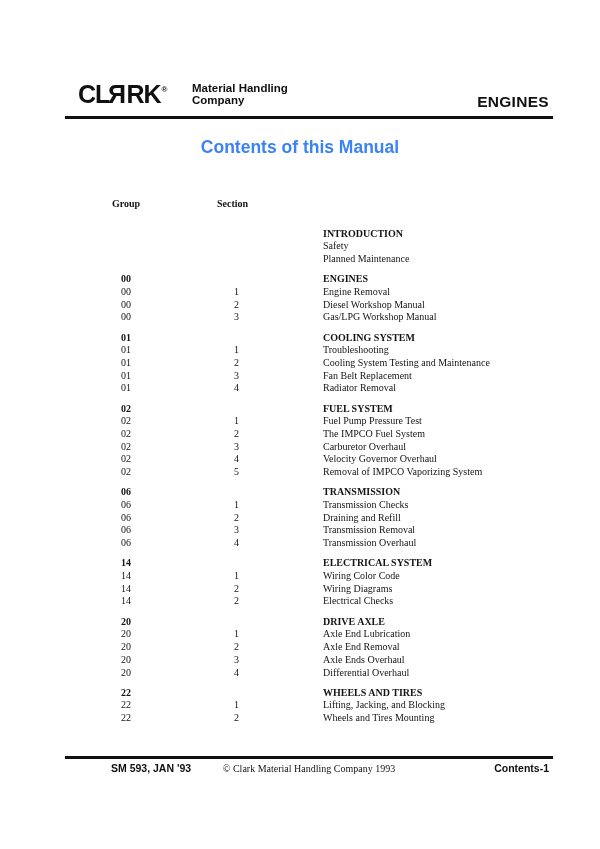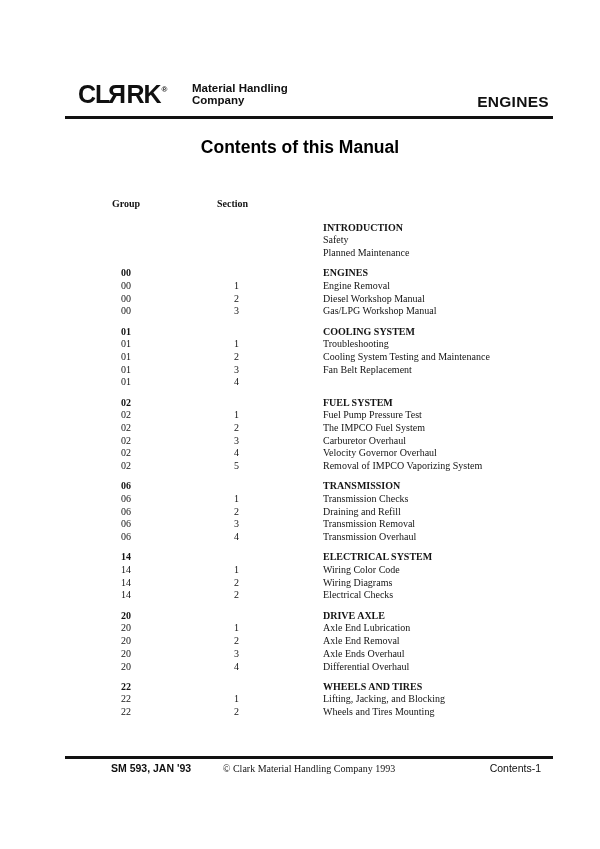--- a/index.html
+++ b/index.html
@@ -29,49 +29,49 @@
   .contents-label{
     position:absolute;top:93px;right:51px;
     font-family:"Liberation Sans", sans-serif;
     font-weight:700;font-size:15.5px;letter-spacing:0.3px;color:#101010;
   }
   .rule-top{position:absolute;left:65px;top:116px;width:488px;height:3px;background:#111;}
   .doc-title{
     position:absolute;left:0;top:138px;width:600px;
     text-align:center;
     font-family:"Liberation Sans", sans-serif;
-    font-weight:700;font-size:17.5px;line-height:18px;color:#000000;
+    font-weight:700;font-size:17.5px;line-height:18px;color:#3b82f6;
   }
   
   .toc{
     position:absolute;left:112px;top:198px;width:440px;
     font-size:10px;line-height:12.7px;color:#141414;
   }
   .toc-row{display:flex;}
   .col-g{width:105px;padding-left:9px;box-sizing:border-box;flex:none;}
   .col-s{width:106px;padding-left:17px;box-sizing:border-box;flex:none;}
   .col-d{flex:1;}
-  .toc-head{display:flex;font-weight:700;margin-bottom:11px;}
+  .toc-head{display:flex;font-weight:700;margin-bottom:17px;}
   .toc-head .col-g,.toc-head .col-s{padding-left:0;}
   .toc-section + .toc-section{margin-top:7.5px;}
   .toc-row.title .col-g,.toc-row.title .col-d{font-weight:700;}
   .continued{margin-top:9px;padding-left:211px;font-weight:700;}
   
   .rule-bottom{position:absolute;left:65px;top:756px;width:488px;height:3px;background:#111;}
   .footer-left{
     position:absolute;left:67px;top:762px;
     font-family:"Liberation Sans", sans-serif;font-weight:700;font-size:10.5px;color:#101010;padding-left:44px;
   }
   .footer-center{
     position:absolute;left:65px;top:763px;width:488px;text-align:center;
     font-size:10px;color:#141414;font-family:Liberation Serif, serif;
   }
   .footer-right{
-    position:absolute;right:59px;top:762px;
-    font-family:"Liberation Sans", sans-serif;font-weight:400;font-size:10.5px;color:#101010;
+    position:absolute;right:51px;top:762px;
+    font-family:"Liberation Sans", sans-serif;font-weight:700;font-size:10.5px;color:#101010;
   }
 </style>
 </head>
 <body>
 
 <div class="page">
 
   <div class="logo-block">
     <span class="logo-text"><span>CL</span><span class="mirror">R</span><span>RK</span><span class="logo-reg">®</span></span>
   </div>
@@ -146,20 +146,21 @@
             <span class="col-d">Cooling System Testing and Maintenance</span>
           </div>
           <div class="toc-row">
             <span class="col-g">01</span>
             <span class="col-s">3</span>
             <span class="col-d">Fan Belt Replacement</span>
           </div>
           <div class="toc-row">
             <span class="col-g">01</span>
             <span class="col-s">4</span>
+            <span class="col-d">Radiator Removal</span>
           </div>
         </div>
         <div class="toc-section">
           <div class="toc-row title">
             <span class="col-g">02</span>
             <span class="col-s"></span>
             <span class="col-d">FUEL SYSTEM</span>
           </div>
           <div class="toc-row">
             <span class="col-g">02</span>

